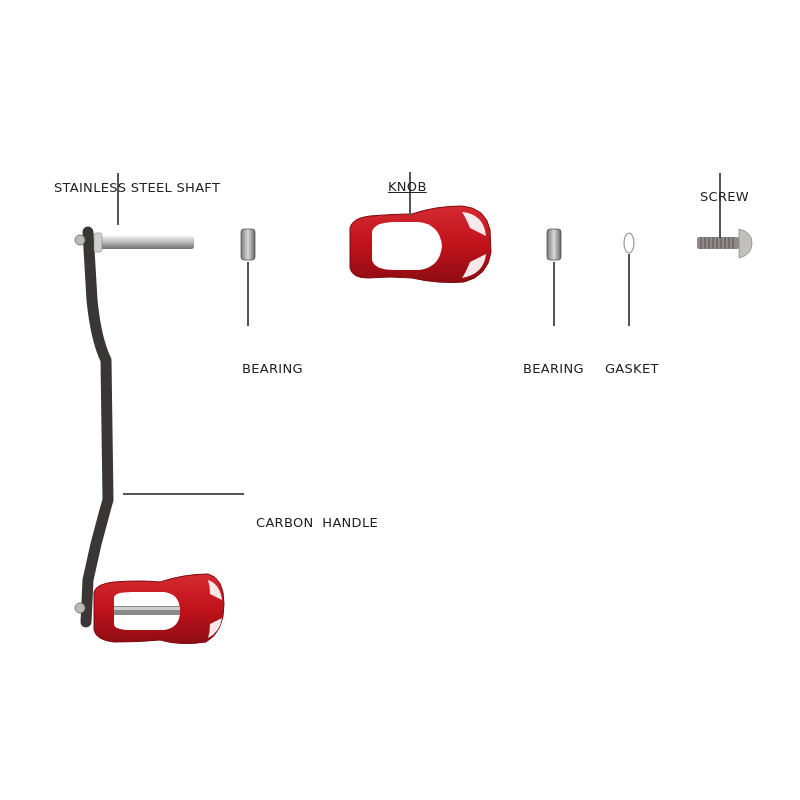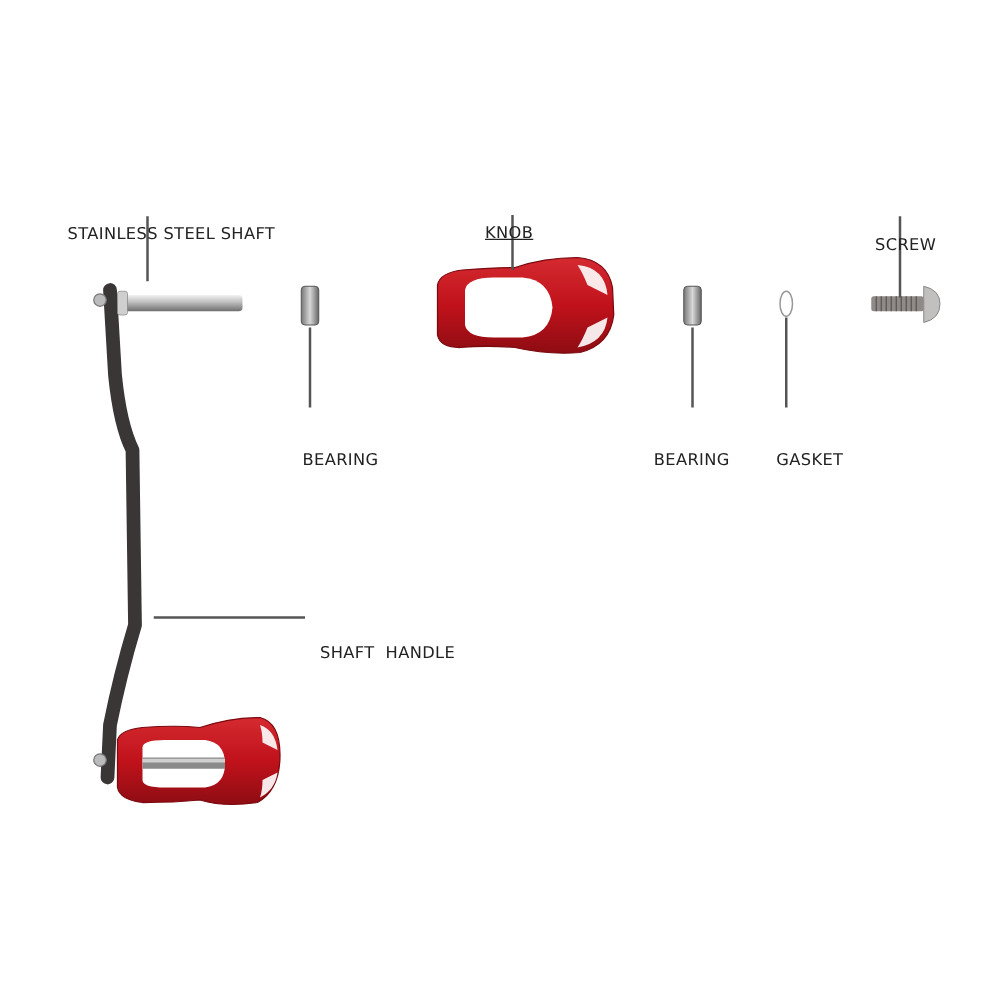--- a/index.html
+++ b/index.html
@@ -92,15 +92,15 @@
 <div class="leader" style="left:409px; top:172px; width:1.5px; height:44px;"></div>
 <div class="leader" style="left:553px; top:262px; width:1.5px; height:64px;"></div>
 <div class="leader" style="left:628px; top:254px; width:1.5px; height:72px;"></div>
 <div class="leader" style="left:719px; top:173px; width:1.5px; height:65px;"></div>
 <div class="leader" style="left:123px; top:493px; width:121px; height:1.5px;"></div>
 
 <div class="label" style="left:54px; top:151px;">STAINLESS STEEL SHAFT</div>
 <div class="label" style="left:242px; top:332px;">BEARING</div>
 <div class="label" style="left:388px; top:150px;text-decoration:underline;">KNOB</div>
 <div class="label" style="left:523px; top:332px;">BEARING</div>
-<div class="label" style="left:621px; top:332px;">GASKET</div>
+<div class="label" style="left:605px; top:332px;">GASKET</div>
 <div class="label" style="left:700px; top:160px;">SCREW</div>
-<div class="label" style="left:256px; top:486px; white-space:pre;">SHAFT  HANDLE</div>
+<div class="label" style="left:256px; top:486px; white-space:pre;">CARBON  HANDLE</div>
 
 </body></html>

